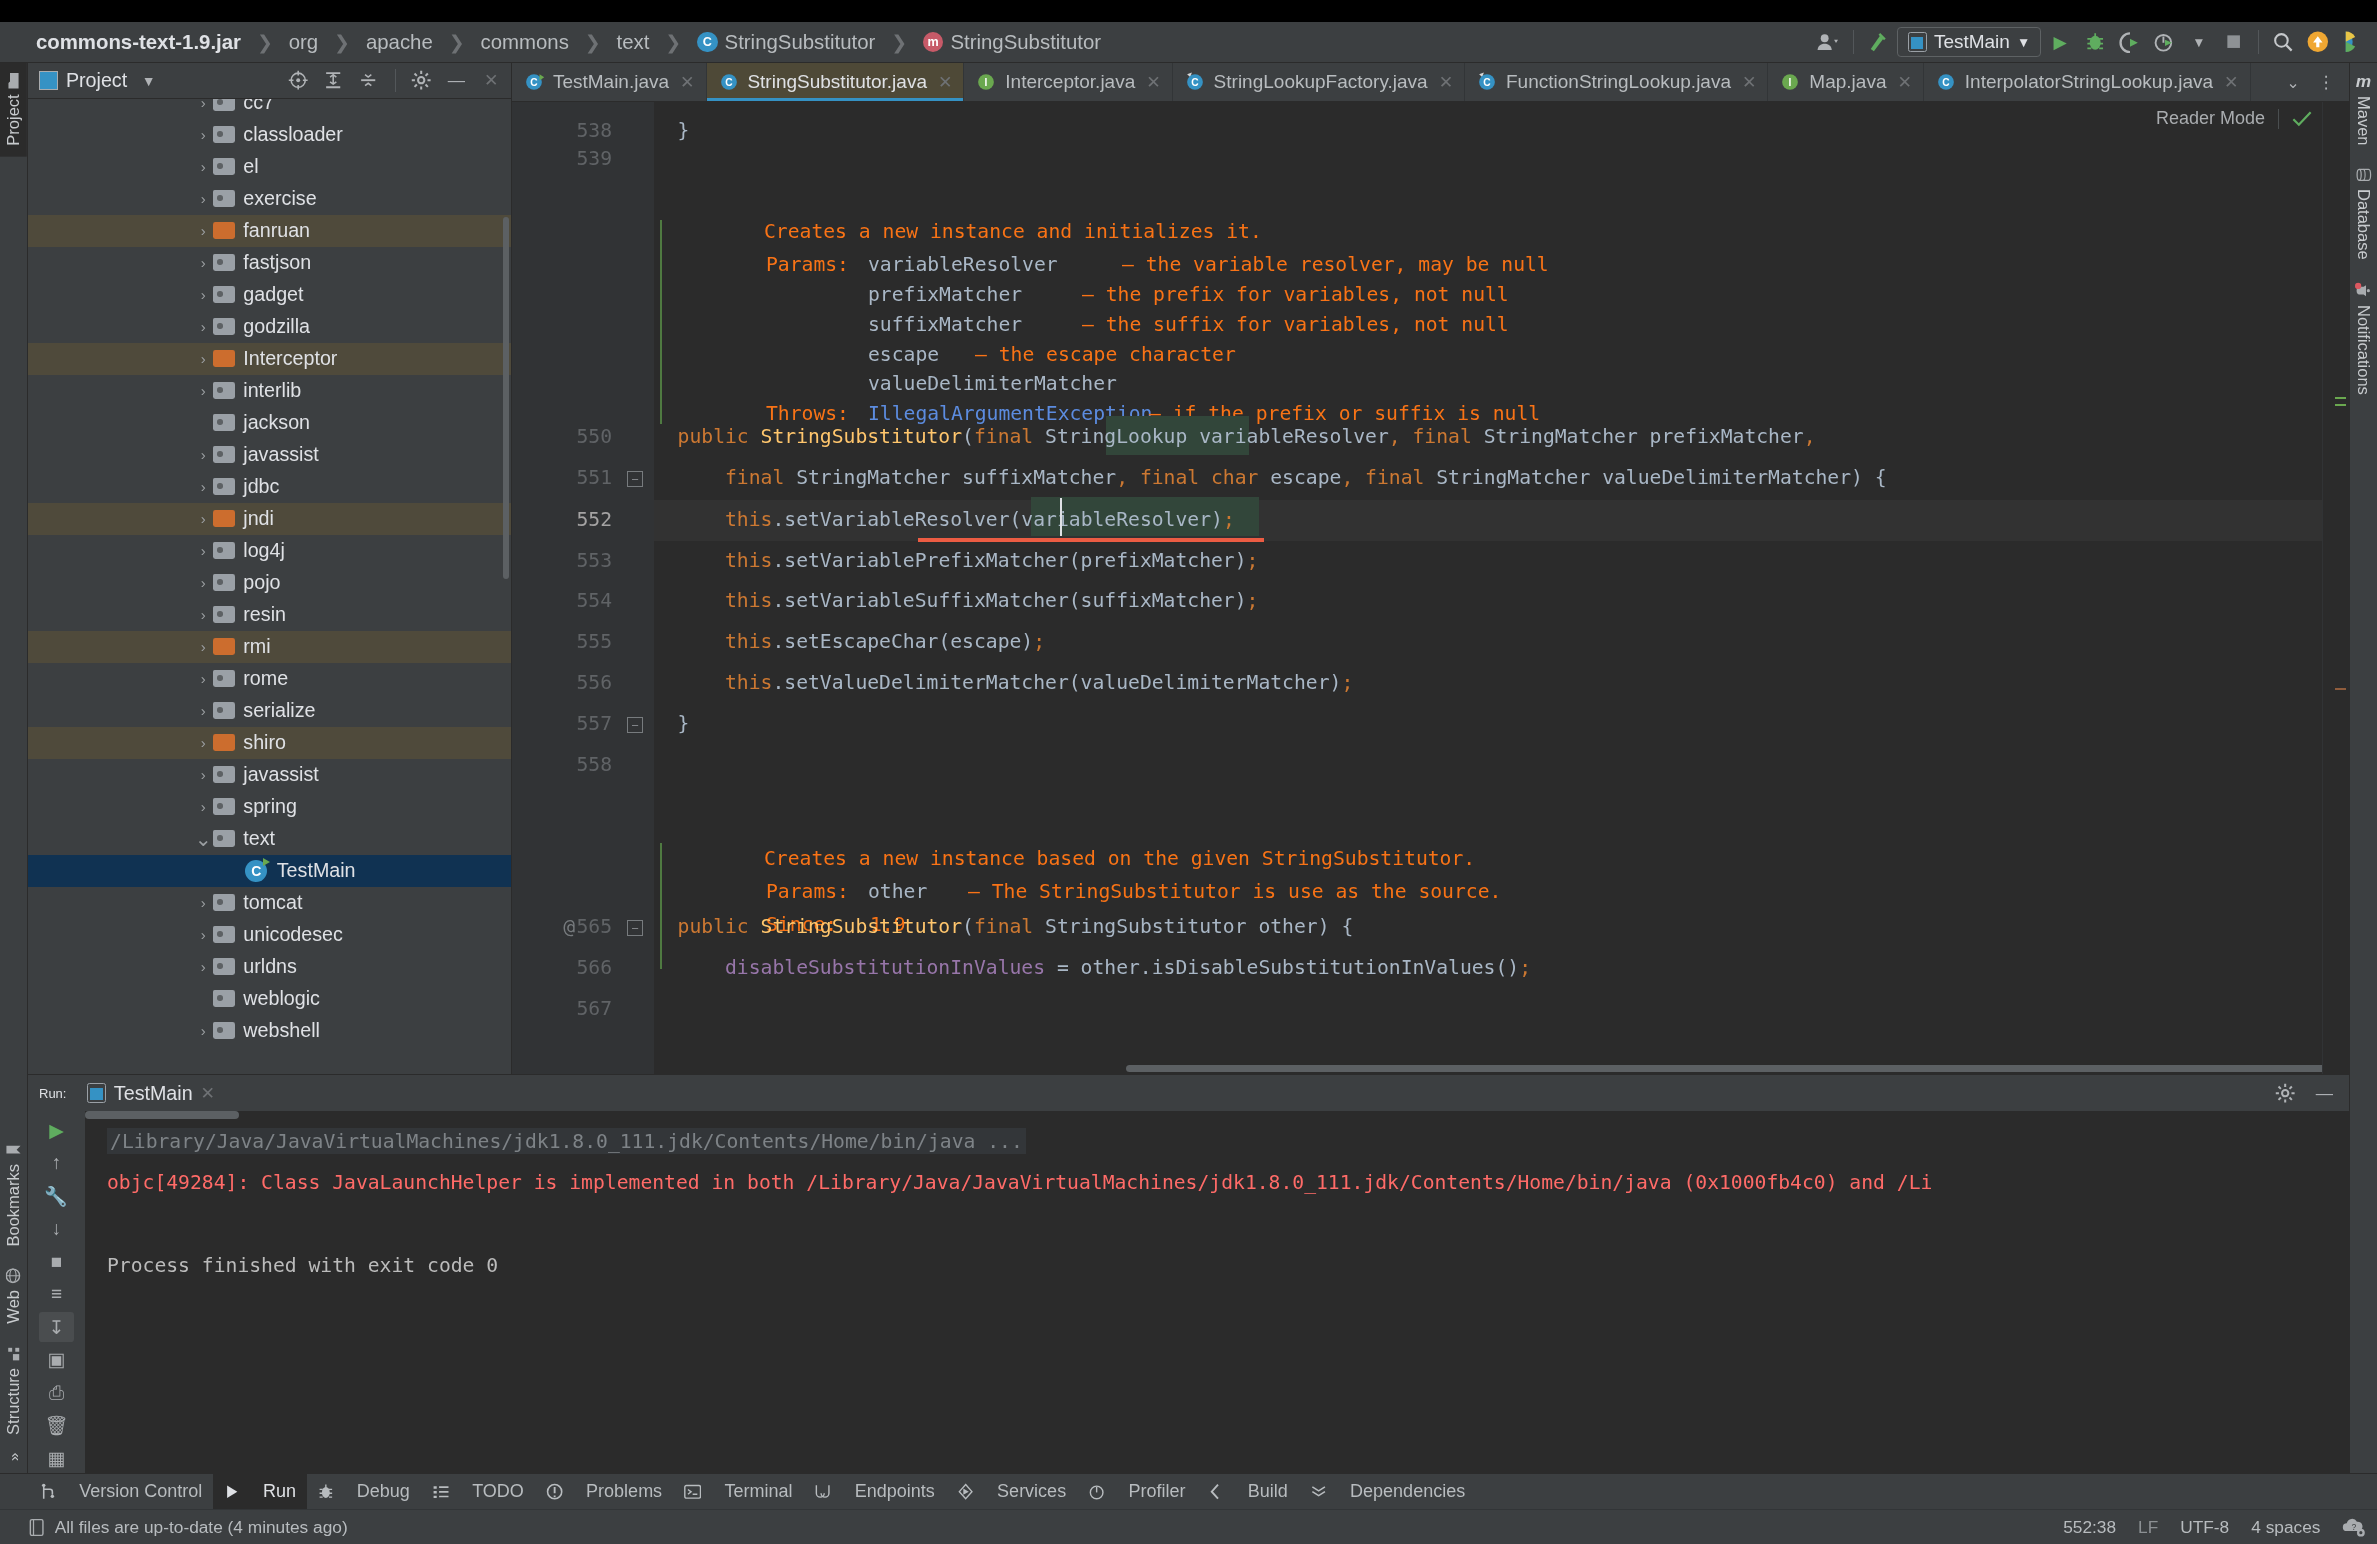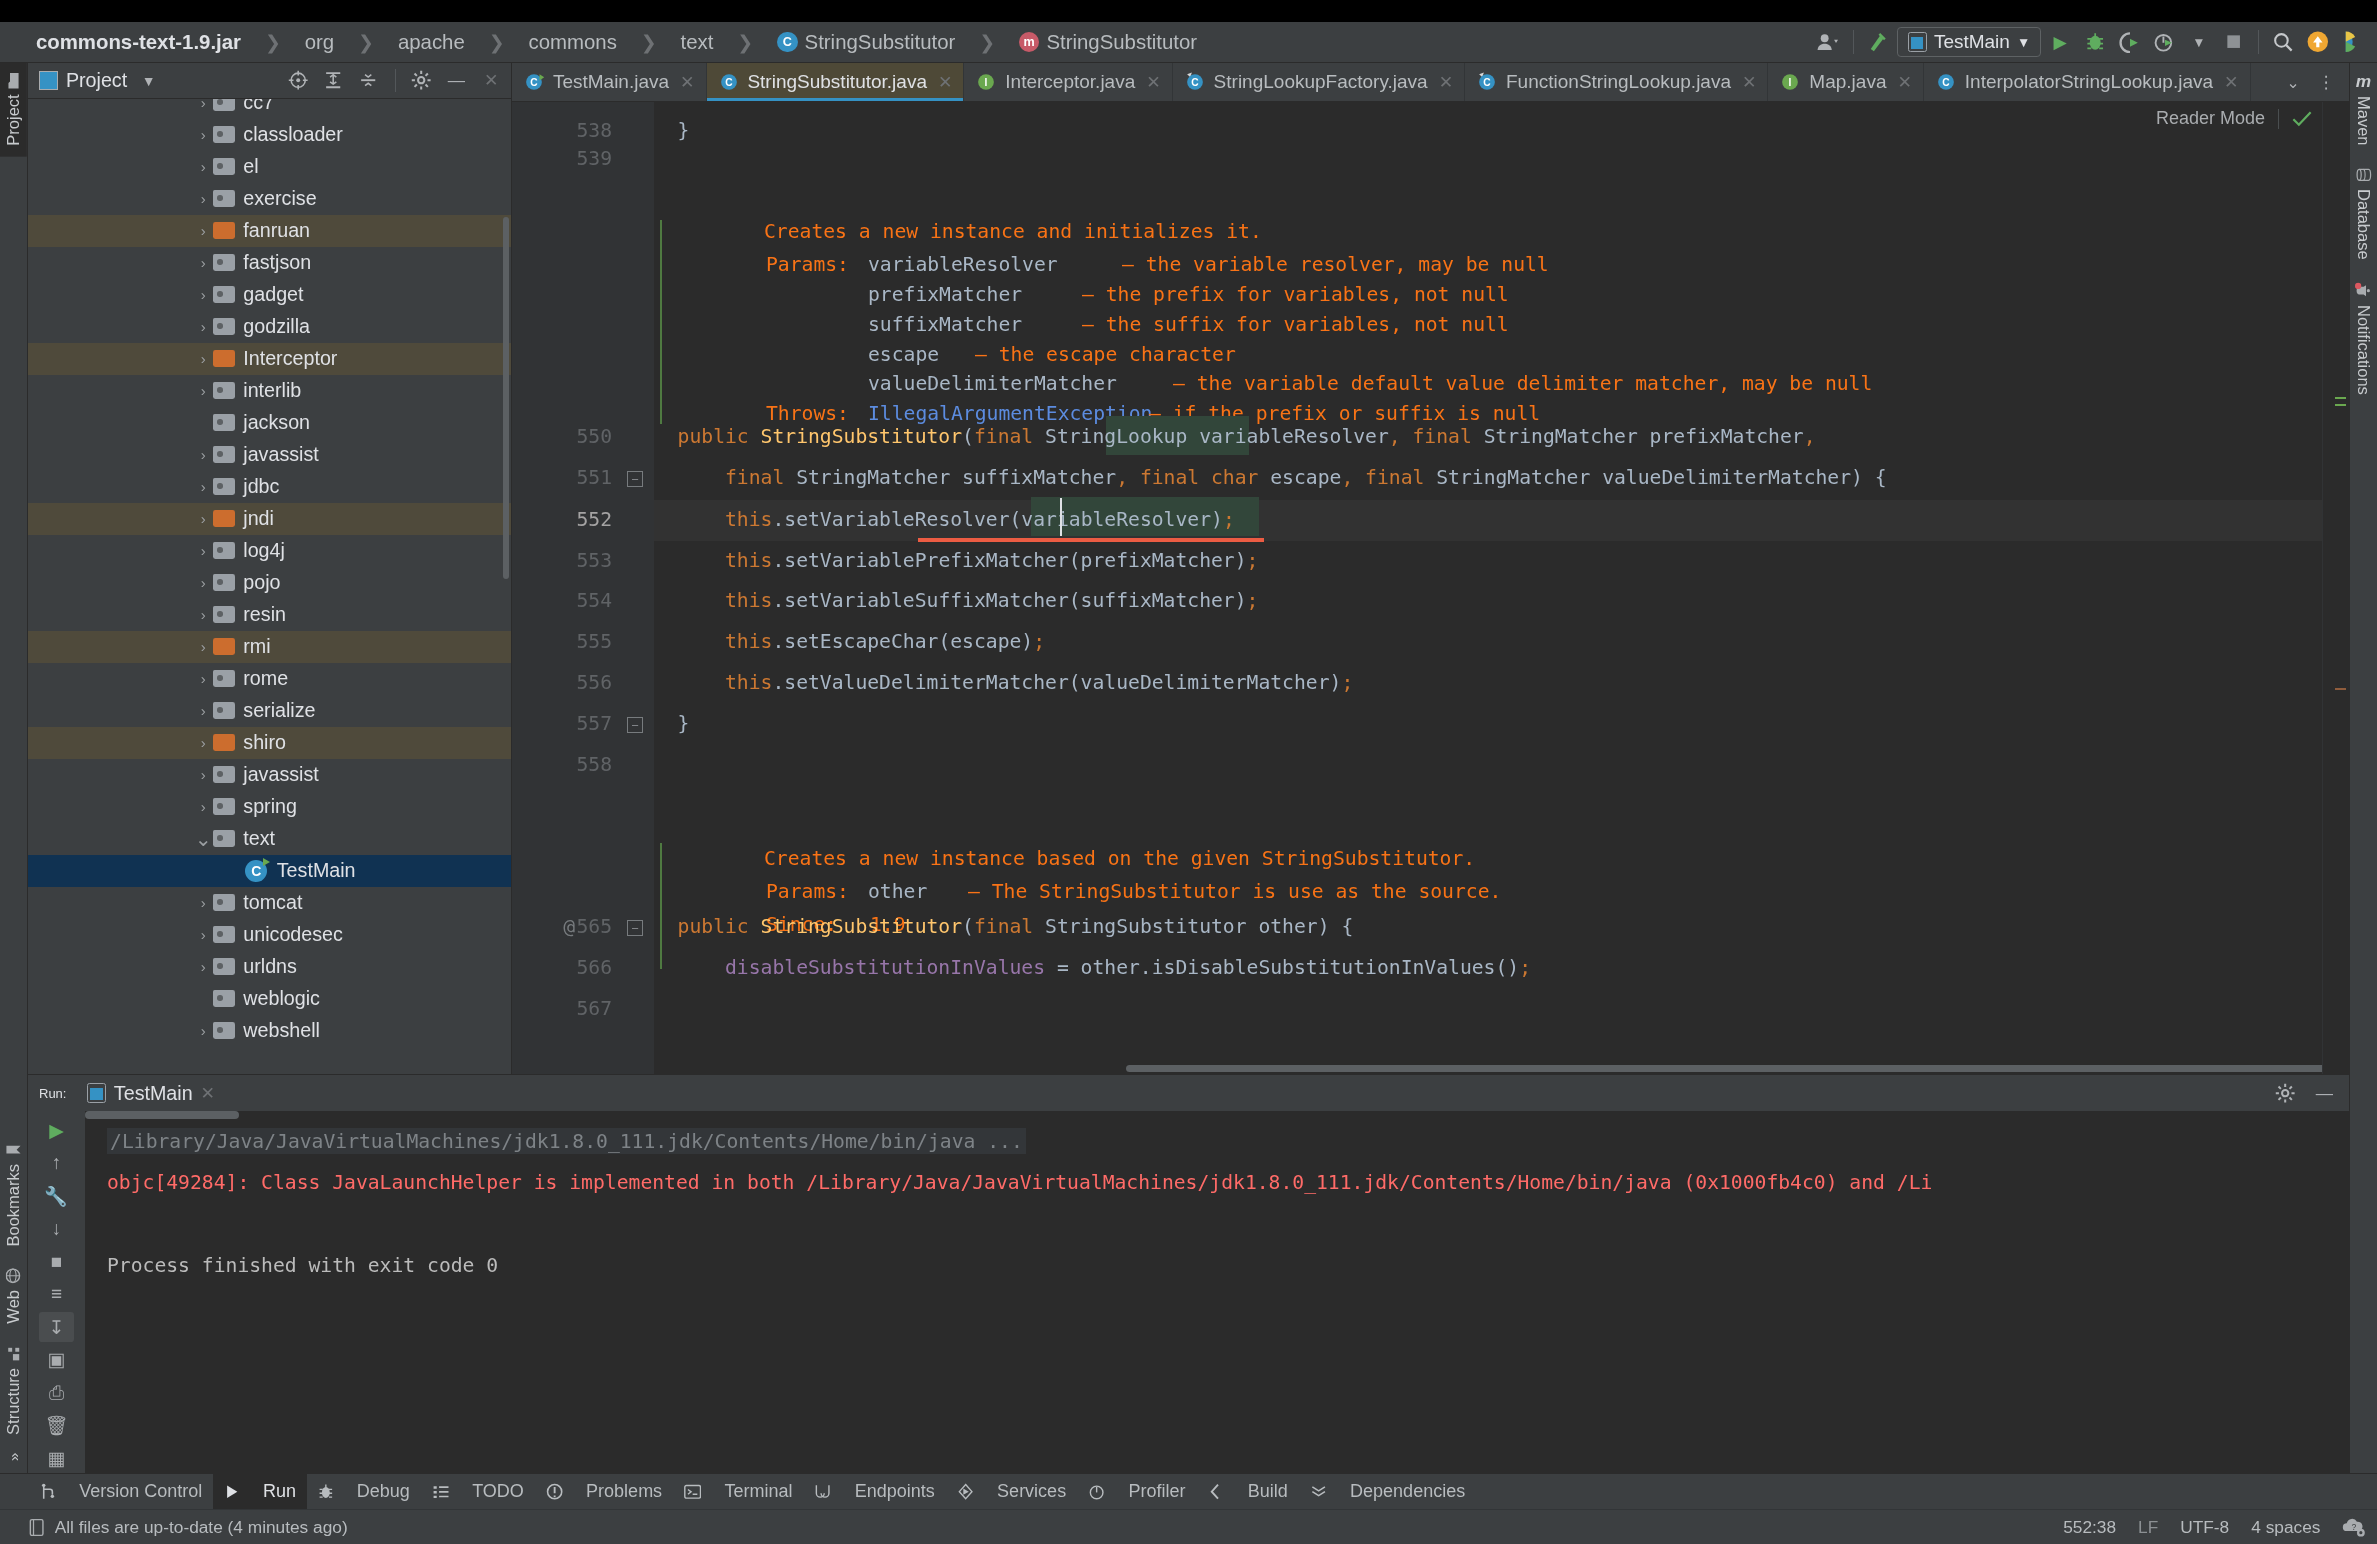--- a/index.html
+++ b/index.html
@@ -16,21 +16,21 @@
     display: flex; flex-direction: column;
   }
   
   .navbar {
     height: 41px; background: #3c3f41;
     display: flex; align-items: center;
     padding: 0 9.4px 0 28px;
     border-bottom: 0.8px solid #2b2b2b;
     flex: 0 0 41px;
   }
-  .crumbs { display: flex; align-items: flex-start; gap: 16px; flex: 1; }
+  .crumbs { display: flex; align-items: flex-start; gap: 8px; flex: 1; }
   .crumb {
     color: #b8bcbf; font-size: 20.4px; padding: 0 7.9px;
     white-space: nowrap; display: flex; align-items: center; gap: 7px;
   }
   .crumb.first { color: #dfe1e5; font-weight: bold; }
   .crumb-sep { color: #6e7174; font-size: 19px; }
   .badge-c, .badge-m, .badge-i {
     width: 20.4px; height: 20.4px; border-radius: 50%;
     display: inline-flex; align-items: center; justify-content: center;
     font-size: 12.6px; color: #fff; font-weight: bold; flex: 0 0 auto;
@@ -728,21 +728,20 @@
               <span class="cl doc" style="top:151px;left:112px">Params:</span>
               <span class="cl id" style="top:151px;left:214px">variableResolver</span>
               <span class="cl doc" style="top:151px;left:468px">– the variable resolver, may be null</span>
               <span class="cl id" style="top:181px;left:214px">prefixMatcher</span>
               <span class="cl doc" style="top:181px;left:428px">– the prefix for variables, not null</span>
               <span class="cl id" style="top:211px;left:214px">suffixMatcher</span>
               <span class="cl doc" style="top:211px;left:428px">– the suffix for variables, not null</span>
               <span class="cl id" style="top:241px;left:214px">escape</span>
               <span class="cl doc" style="top:241px;left:321px">– the escape character</span>
               <span class="cl id" style="top:270px;left:214px">valueDelimiterMatcher</span>
-              <span class="cl doc" style="top:270px;left:519px">– the variable default value delimiter matcher, may be null</span>
               <span class="cl doc" style="top:300px;left:112px">Throws:</span>
               <span class="cl ref" style="top:300px;left:214px">IllegalArgumentException</span>
               <span class="cl doc" style="top:300px;left:495px">– if the prefix or suffix is null</span>
 
               <div class="hl-green" style="position:absolute;left:452px;top:314px;width:143px;height:39px"></div>
               <span class="cl" style="top:323px"><span class="kw">public </span><span class="fn">StringSubstitutor</span><span class="id">(</span><span class="kw">final </span><span class="id">StringLookup variableResolver</span><span class="kw">, </span><span class="kw">final </span><span class="id">StringMatcher prefixMatcher</span><span class="kw">,</span></span>
               <span class="cl" style="top:364px"><span class="id">    </span><span class="kw">final </span><span class="id">StringMatcher suffixMatcher</span><span class="kw">, final char </span><span class="id">escape</span><span class="kw">, final </span><span class="id">StringMatcher valueDelimiterMatcher) {</span></span>
               <div class="hl-green" style="position:absolute;left:377px;top:395px;width:228px;height:39px"></div>
               <span class="cl" style="top:406px"><span class="id">    </span><span class="kw">this</span><span class="id">.</span><span class="id">setVariableResolver</span><span class="id">(variableResolver)</span><span class="kw">;</span></span>
               <div class="caret" style="left:406px;top:396px;height:38px"></div>

